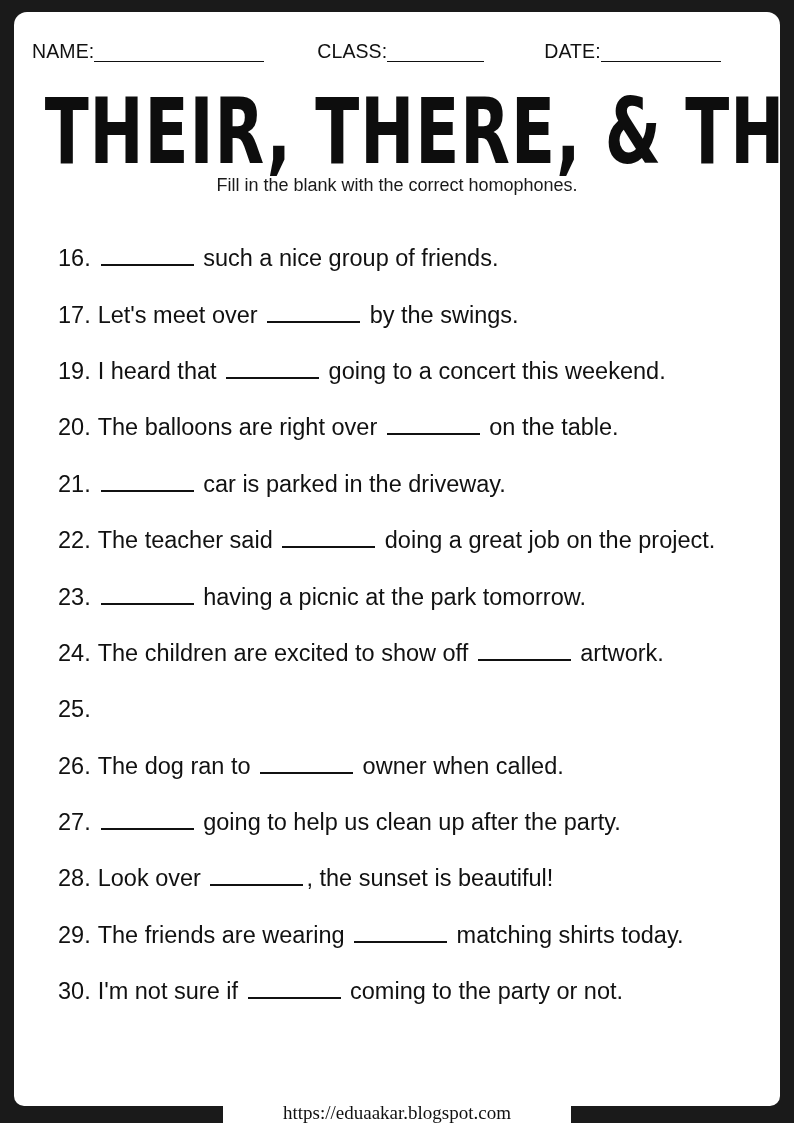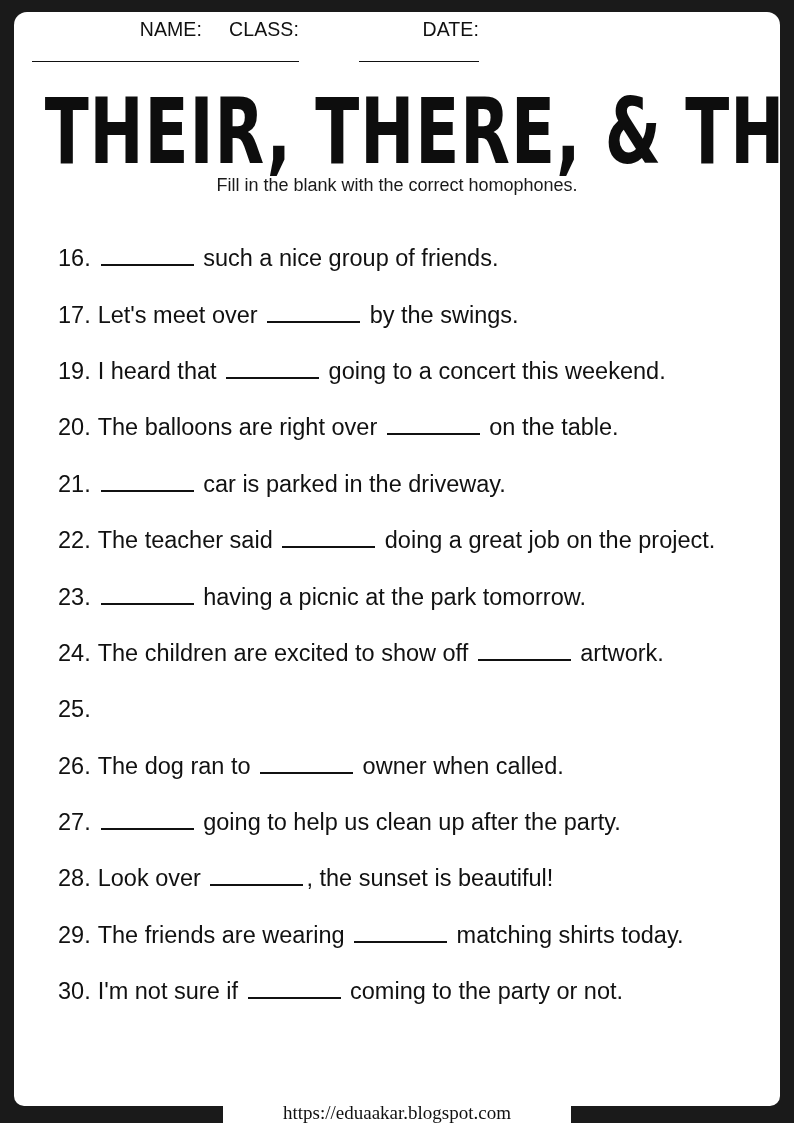--- a/index.html
+++ b/index.html
@@ -39,30 +39,30 @@
     left:0; top:20px;
     width:766px;
     height:30px;
     display:flex;
     align-items:flex-end;
     font-size:19.5px;
     letter-spacing:0.1px;
     color:#111;
     white-space:nowrap;
   }
-  .meta-field { display:flex; align-items:flex-end;flex-direction:column; }
+  .meta-field { display:flex; align-items:flex-end; }
   .meta-label { font-size:19.5px; line-height:22px; color:#111; }
   .meta-rule {
     display:inline-block;
     height:22px;
     border-bottom:1.6px solid #111;
   }
   #meta-name   { margin-left:18px; }
   #meta-name   .meta-rule  { width:170px; }
-  #meta-class  { }
+  #meta-class  { margin-left:53px; }
   #meta-class  .meta-rule  { width:97px; }
   #meta-date   { margin-left:60px;justify-content:center; }
   #meta-date   .meta-rule  { width:120px; }
 
   
   #title {
     position:absolute;
     left:0; top:74px;
     width:766px;
     text-align:center;

